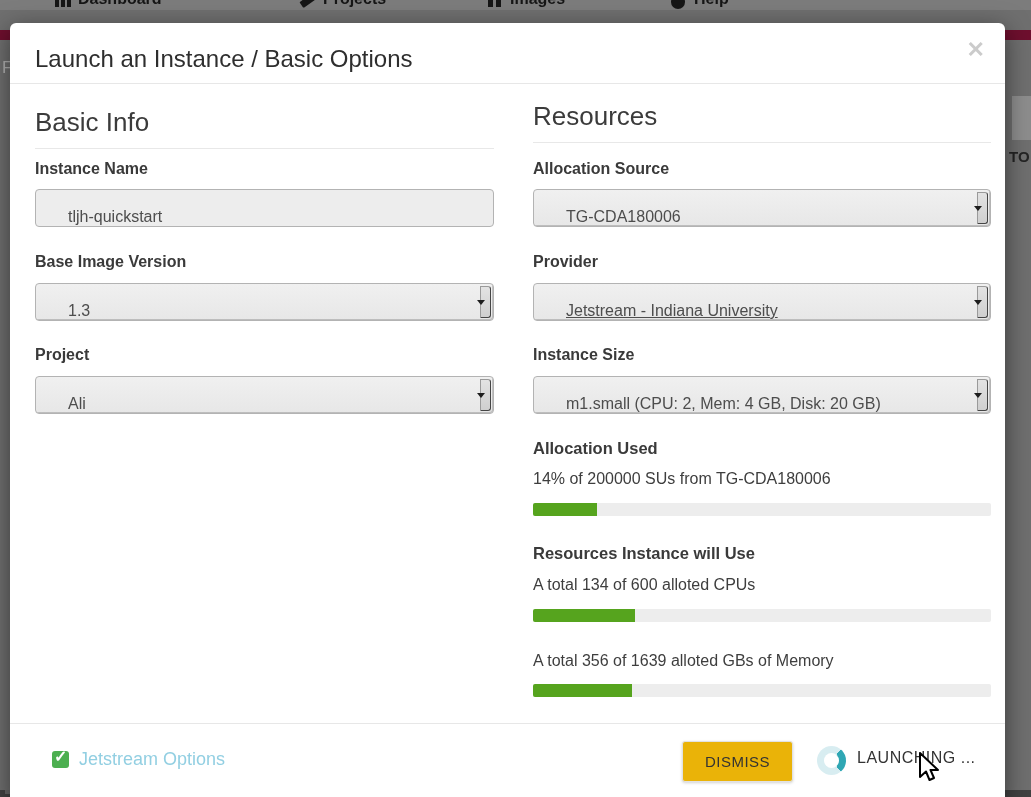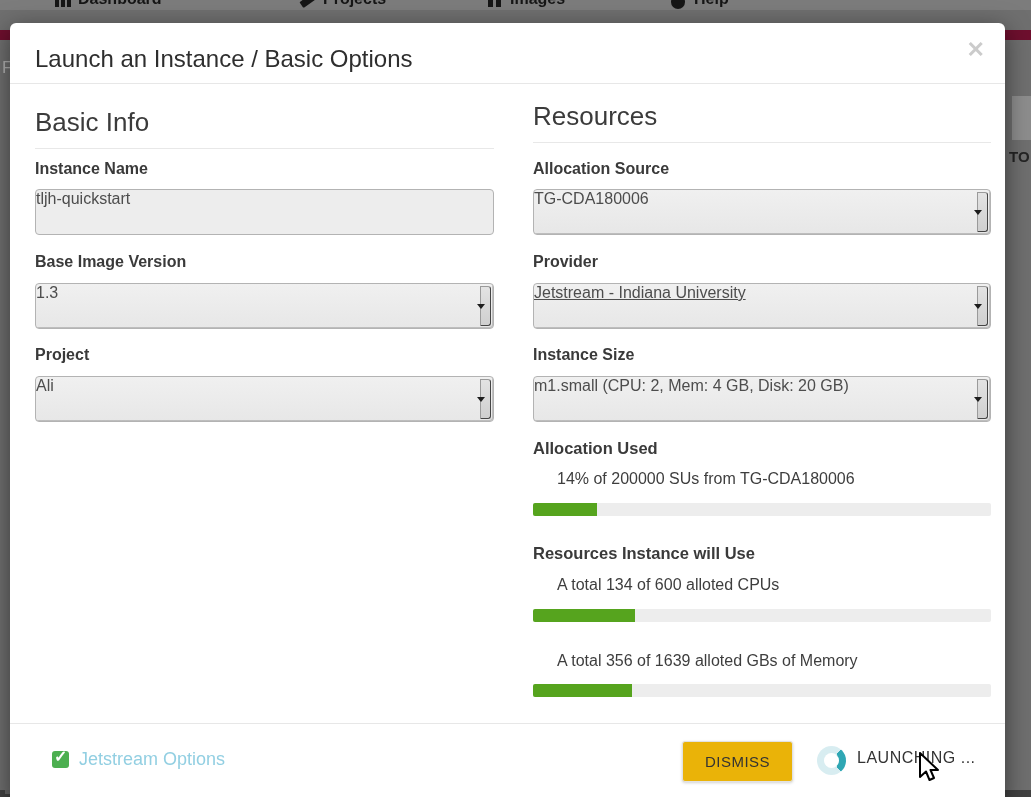--- a/index.html
+++ b/index.html
@@ -39,32 +39,32 @@
   .modal-close { position:absolute; right:20px; top:16px; font-size:22px; font-weight:700; color:#cbcbcb; cursor:pointer; line-height:1; }
   .header-line { position:absolute; left:0; right:0; top:60px; height:1px; background:#e7e7e7; }
 
   .section-heading { position:absolute; top:78px; font-size:26px; color:#3b3b3b;
                      padding-bottom:10px; border-bottom:1px solid #e8e8e8; }
   .col-left  { left:25px;  width:459px;margin-top:6px; }
   .col-right { left:523px; width:458px; }
 
   .field-label { position:absolute; font-size:16px; font-weight:700; color:#3a3a3a; }
   .text-input, .select-box {
-    position:absolute; height:46px; background:#ededed; border:1px solid #b3b3b3; border-radius:4px;
-    font-size:16px; color:#4d4d4d; display:flex; align-items:flex-start; padding-left:0;
+    position:absolute; height:38px; background:#ededed; border:1px solid #b3b3b3; border-radius:4px;
+    font-size:16px; color:#4d4d4d; display:flex; align-items:flex-end; padding-left:32px;
   }
   .select-box { background:linear-gradient(#f0f0f0,#e7e7e7); box-shadow:inset -1px -1px 0 rgba(0,0,0,.18); }
   .select-btn { position:absolute; top:2px; bottom:2px; right:2px; width:11px;
                 background:linear-gradient(#e3e3e3,#cfcfcf);
                 border:1px solid #9a9a9a; border-right-color:#454545; border-bottom-color:#454545; border-radius:0 3px 3px 0; }
   .select-arrow { position:absolute; right:5px; top:50%; margin-top:-2px; width:0; height:0;
                   border-left:4px solid transparent; border-right:4px solid transparent; border-top:5px solid #1d1d1d; }
 
   .sub-heading { position:absolute; font-size:16.5px; font-weight:700; color:#3a3a3a; }
-  .sub-text    { position:absolute; font-size:16px; color:#3e3e3e;margin-left:24px; }
+  .sub-text    { position:absolute; font-size:16px; color:#3e3e3e; }
   .progress    { position:absolute; width:458px; height:13px; background:#ededed; border-radius:2px; overflow:hidden; }
   .progress-fill { height:100%; background:#56a41e; }
 
   .footer-line { position:absolute; left:0; right:0; top:700px; height:1px; background:#e7e7e7; }
   .advanced { position:absolute; left:42px; top:726px; display:flex; align-items:center; gap:10px; cursor:pointer; }
   .check-icon { position:relative; width:17px; height:17px; background:#4caf50; border-radius:3px; }
   .check-icon::after { content:"✓"; position:absolute; left:2px; top:-4px; color:#ffffff; font-size:16px; font-weight:700; }
   .advanced-label { font-size:18px; color:#92cfe2; }
 
   .dismiss-btn { position:absolute; left:672px; top:718px; width:111px; height:41px; background:#eab308;

